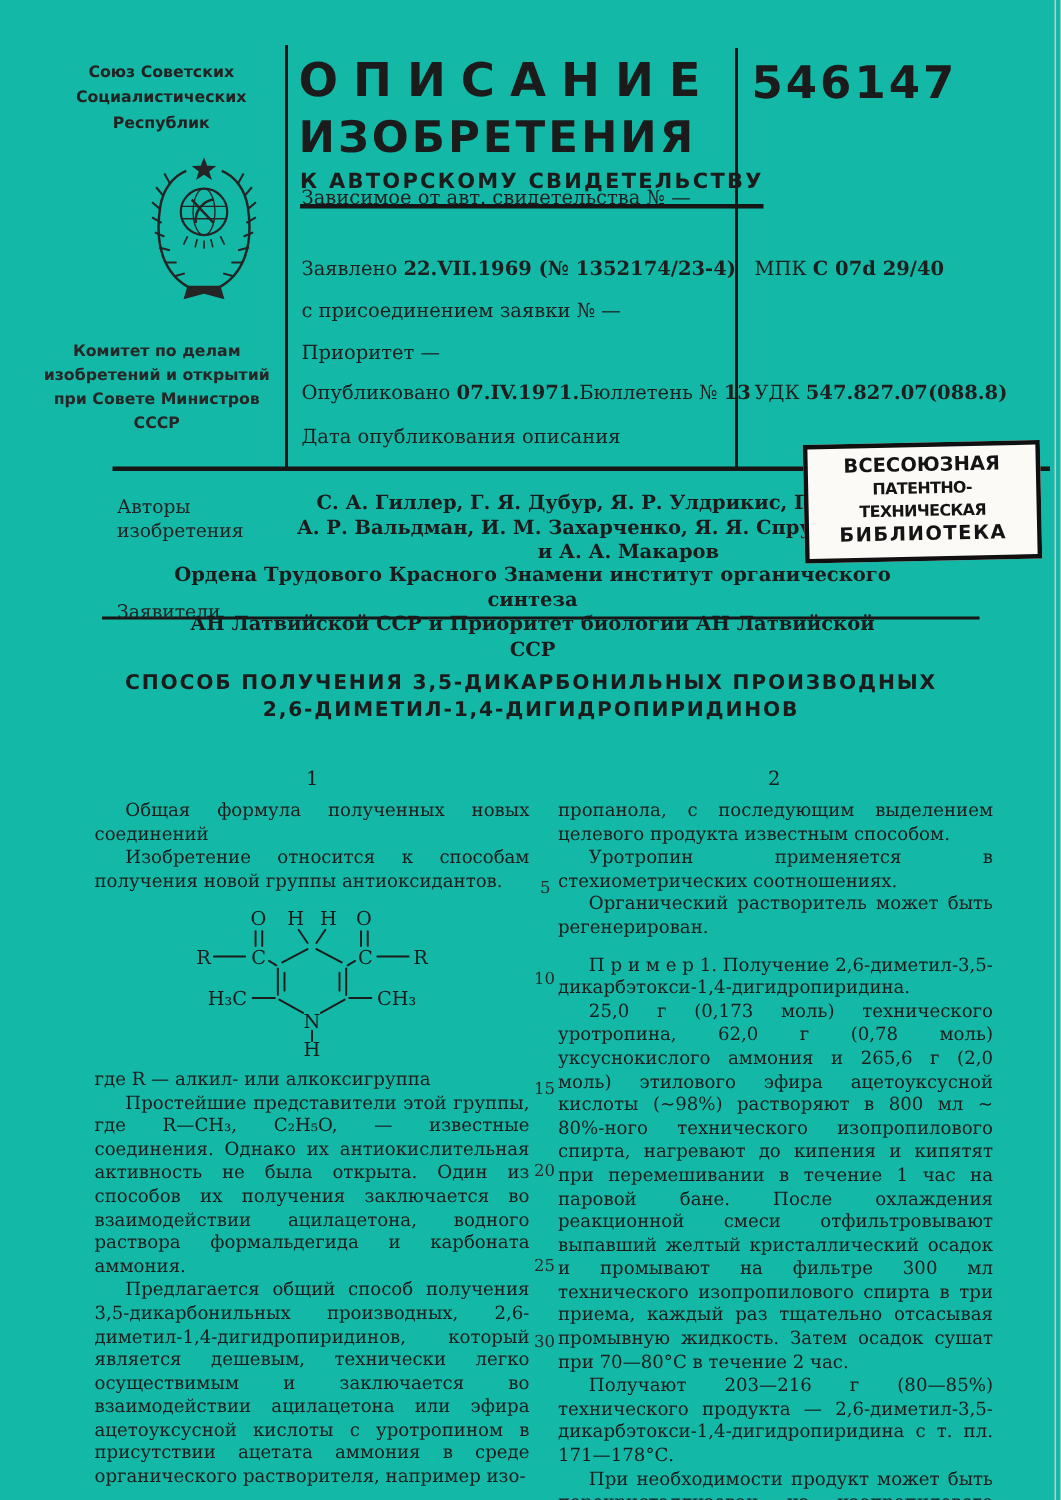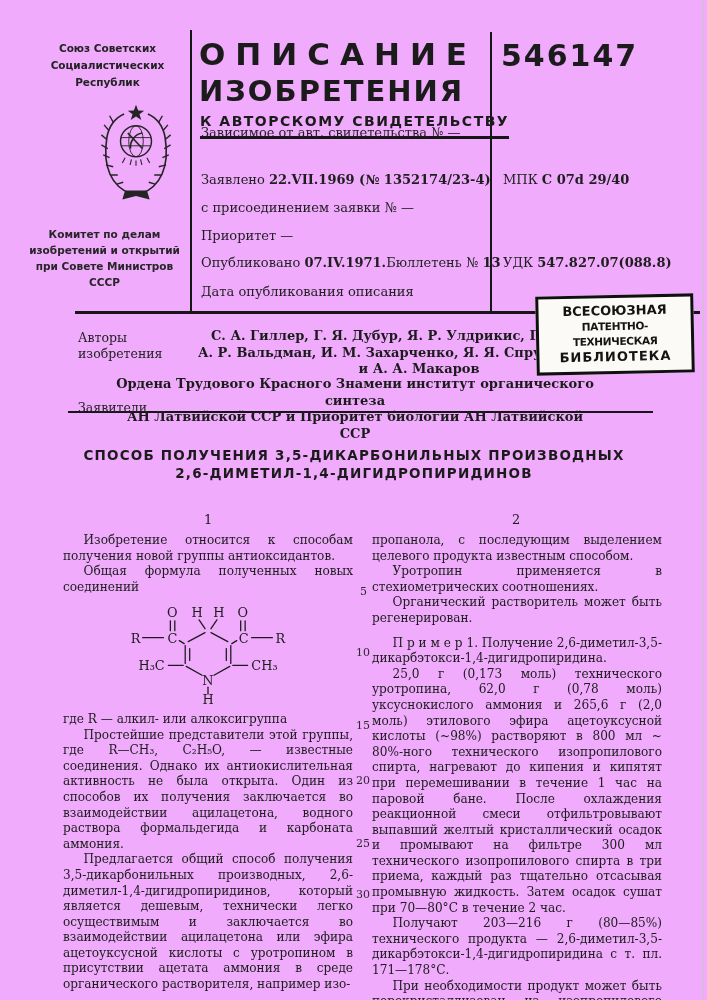--- a/index.html
+++ b/index.html
@@ -1,18 +1,18 @@
 <!DOCTYPE html>
 <html><head>
 <meta charset="utf-8">
 <style>
   html,body{margin:0;padding:0;background:#e8e6e0;}
   .page{
     position:relative;width:707px;height:1000px;margin:0 auto;
-    background:#f0abfc;color:#1b1b1b;overflow:hidden;
+    background:#14b8a6;color:#1b1b1b;overflow:hidden;
     font-family:"DejaVu Serif","Liberation Serif",serif;
   }
   .abs{position:absolute;}
   
   .union{left:30px;top:40px;width:155px;text-align:center;
     font-family:"DejaVu Sans","Liberation Sans",sans-serif;
     font-weight:bold;font-size:10.5px;line-height:17px;color:#222;}
   .emblem{left:95px;top:100px;}
   .committee{left:22px;top:226px;width:165px;text-align:center;
     font-family:"DejaVu Sans","Liberation Sans",sans-serif;
@@ -188,22 +188,22 @@
   <div class="abs colnum c2num">2</div>
 
   <span class="abs linenum" style="left:360px;top:585px;">5</span>
   <span class="abs linenum" style="left:356px;top:646px;">10</span>
   <span class="abs linenum" style="left:356px;top:719px;">15</span>
   <span class="abs linenum" style="left:356px;top:774px;">20</span>
   <span class="abs linenum" style="left:356px;top:837px;">25</span>
   <span class="abs linenum" style="left:356px;top:888px;">30</span>
 
   <div class="abs col col1">
+    <p>Общая формула полученных новых соединений</p>
     <p>Изобретение относится к способам получения новой группы антиоксидантов.</p>
-    <p>Общая формула полученных новых соединений</p>
 
     <div class="formula-wrap">
       <svg width="190" height="104" viewBox="0 0 190 105">
         <g stroke="#1c1c1c" stroke-width="1.3" stroke-linecap="round">
 
           <line x1="57" y1="21" x2="57" y2="31"></line>
             <line x1="61.5" y1="21" x2="61.5" y2="31"></line>
           <line x1="128" y1="21" x2="128" y2="31"></line>
             <line x1="132.5" y1="21" x2="132.5" y2="31"></line>
 

